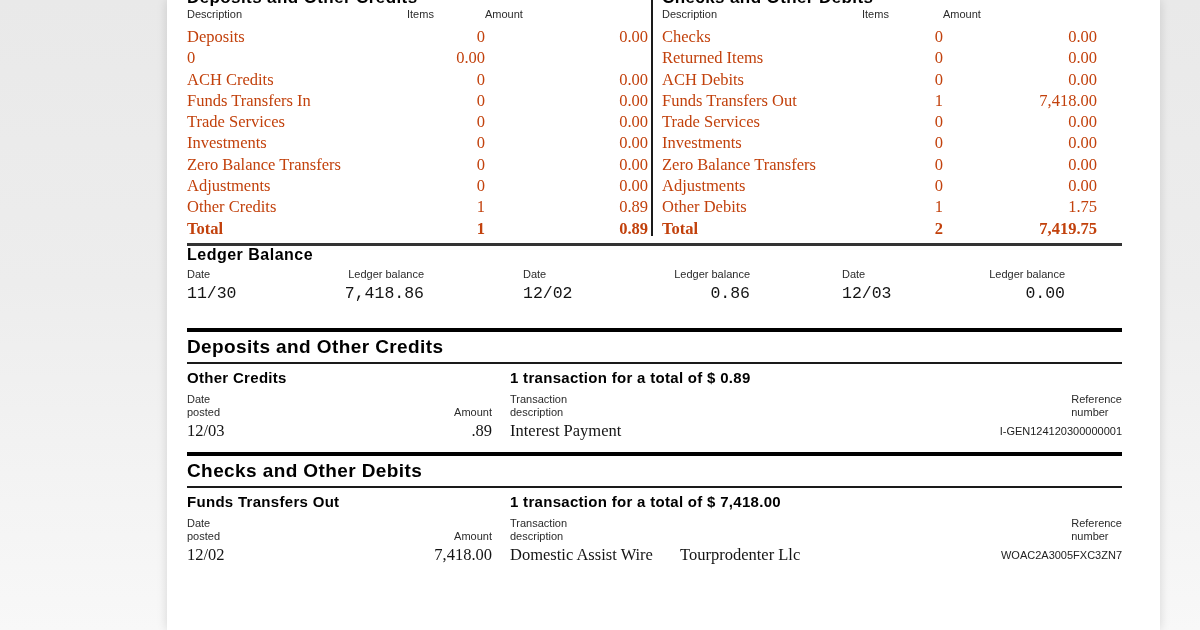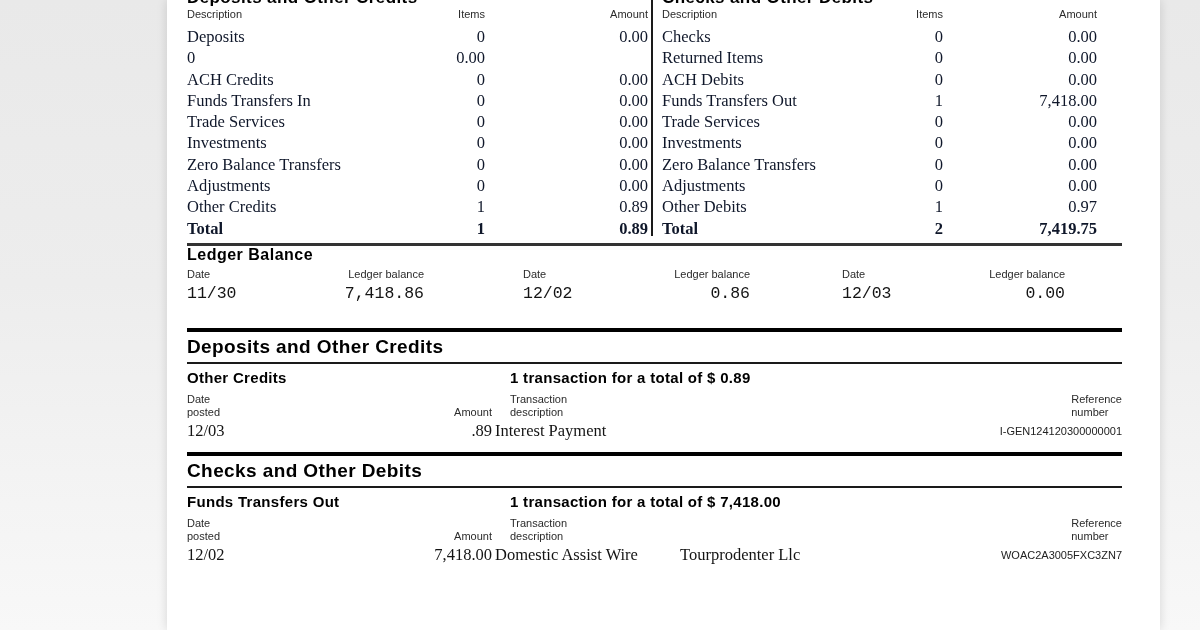--- a/index.html
+++ b/index.html
@@ -21,24 +21,24 @@
   .sumtable.right{left:475px;width:435px;}
   .cut-title{
     position:absolute;top:-12px;left:0;
     font-size:17px;font-weight:bold;letter-spacing:.4px;color:#000;
     white-space:nowrap;
   }
   .colhead{position:absolute;top:8px;left:0;right:0;display:grid;
     font-size:11px;color:#2b2b2b;}
   .sumtable.left .colhead,.sumtable.left .trow{grid-template-columns:220px 78px 163px;}
   .sumtable.right .colhead,.sumtable.right .trow{grid-template-columns:200px 81px 154px;}
-  .colhead span:nth-child(2),.colhead span:nth-child(3){text-align:right;}
+  .colhead span:nth-child(2),.colhead span:nth-child(3){}
   .rows{position:absolute;top:26px;left:0;right:0;}
   .trow{display:grid;height:21.3px;line-height:21.3px;
-    font-family:"Liberation Serif",serif;font-size:16.5px;color:#0f172a;}
+    font-family:"Liberation Serif",serif;font-size:16.5px;color:#c2410c;}
   .trow span:nth-child(2),.trow span:nth-child(3){text-align:right;}
   .trow:last-child span{font-weight:bold;}
   .vdivider{position:absolute;left:464px;top:0;width:2px;height:236px;background:#1a1a1a;}
 
   
   .hr-med{position:absolute;left:0;width:935px;height:2.5px;background:#333;}
   .bar-thick{position:absolute;left:0;width:935px;height:4px;background:#000;}
   .hr-thin{position:absolute;left:0;width:935px;height:2px;background:#1a1a1a;}
   .ledger-title{position:absolute;top:246px;left:0;
     font-size:16px;font-weight:bold;letter-spacing:.5px;color:#000;}
@@ -63,21 +63,21 @@
     font-size:11px;line-height:13px;color:#2b2b2b;}
   .ds-labels .lab{position:absolute;bottom:0;white-space:pre-line;}
   .lab-date{left:0;}
   .lab-amount{left:205px;width:100px;text-align:right;}
   .lab-desc{left:323px;}
   .lab-ref{right:0;text-align:left;}
   .ds-values{position:absolute;top:93px;left:0;right:0;height:22px;
     font-family:"Liberation Serif",serif;font-size:16.5px;color:#141414;}
   .val-date{position:absolute;left:0;}
   .val-amount{position:absolute;left:155px;width:150px;text-align:right;}
-  .val-desc{position:absolute;left:308px;}
+  .val-desc{position:absolute;left:323px;}
   .val-desc2{position:absolute;left:493px;}
   .val-ref{position:absolute;right:0;top:4px;text-align:center;
     font-family:"Liberation Sans",sans-serif;font-size:11px;color:#222;}
 </style>
 </head>
 <body>
 
 <div class="page">
   <div class="content">
 
@@ -187,21 +187,21 @@
             <span>0.00</span>
           </div>
           <div class="trow">
             <span>Adjustments</span>
             <span>0</span>
             <span>0.00</span>
           </div>
           <div class="trow">
             <span>Other Debits</span>
             <span>1</span>
-            <span>0.97</span>
+            <span>1.75</span>
           </div>
           <div class="trow">
             <span>Total</span>
             <span>2</span>
             <span>7,419.75</span>
           </div>
         </div>
     </section>
 
     <div class="hr-med" style="top:243px"></div>

